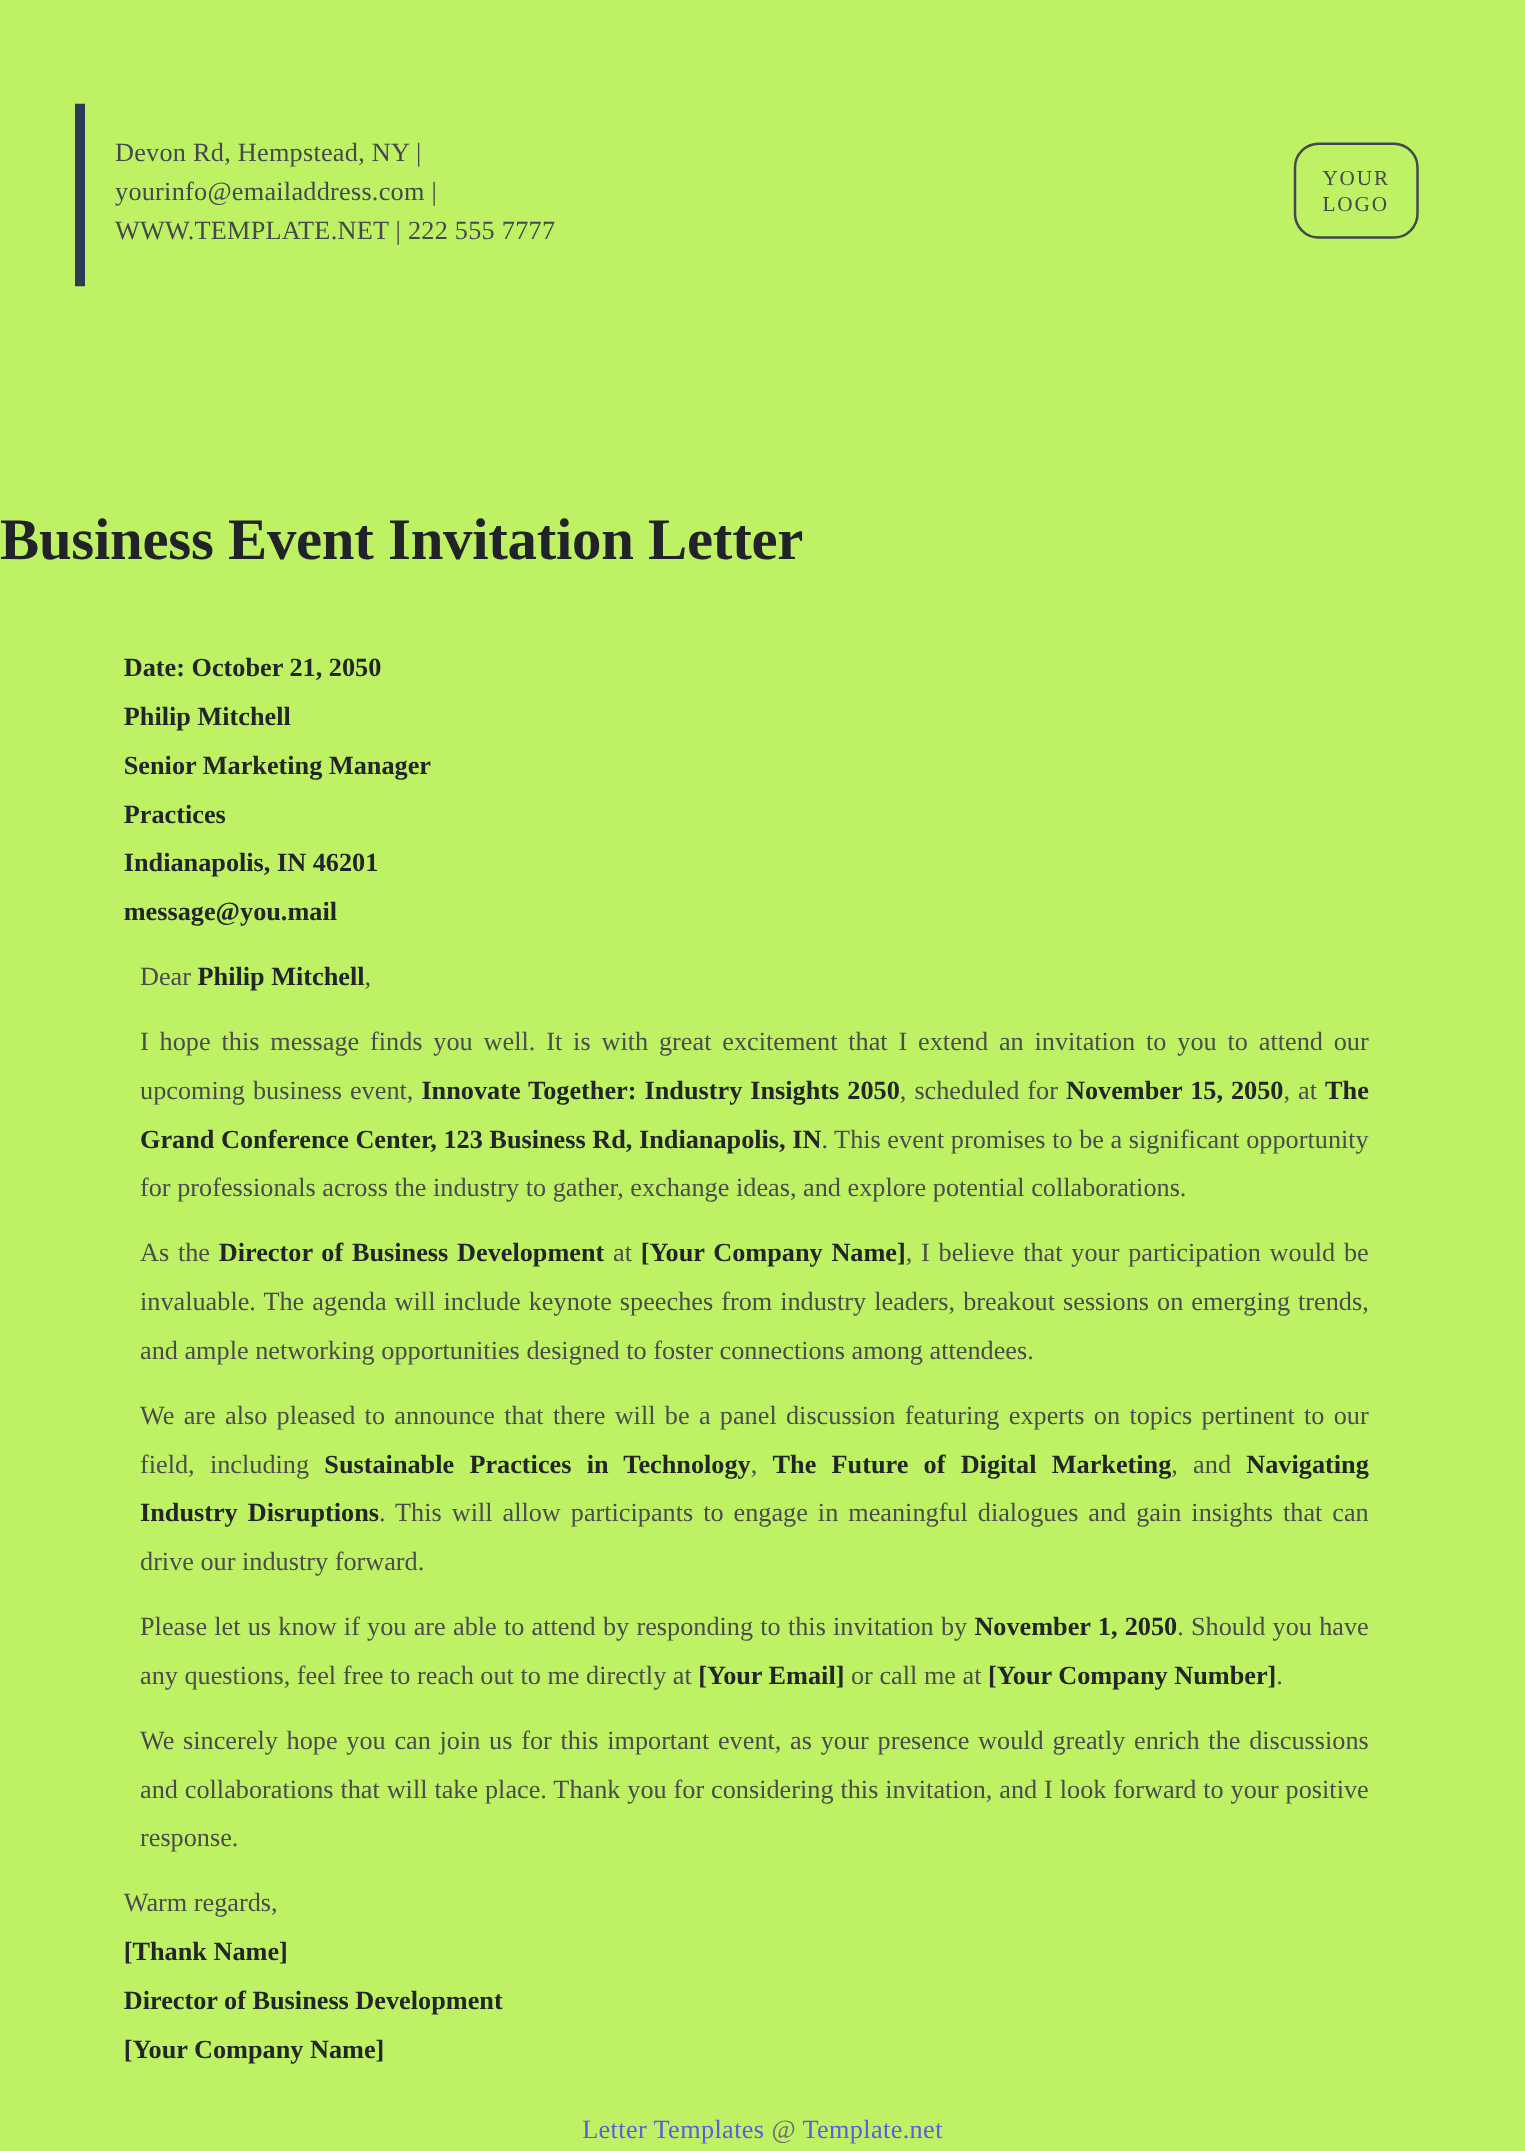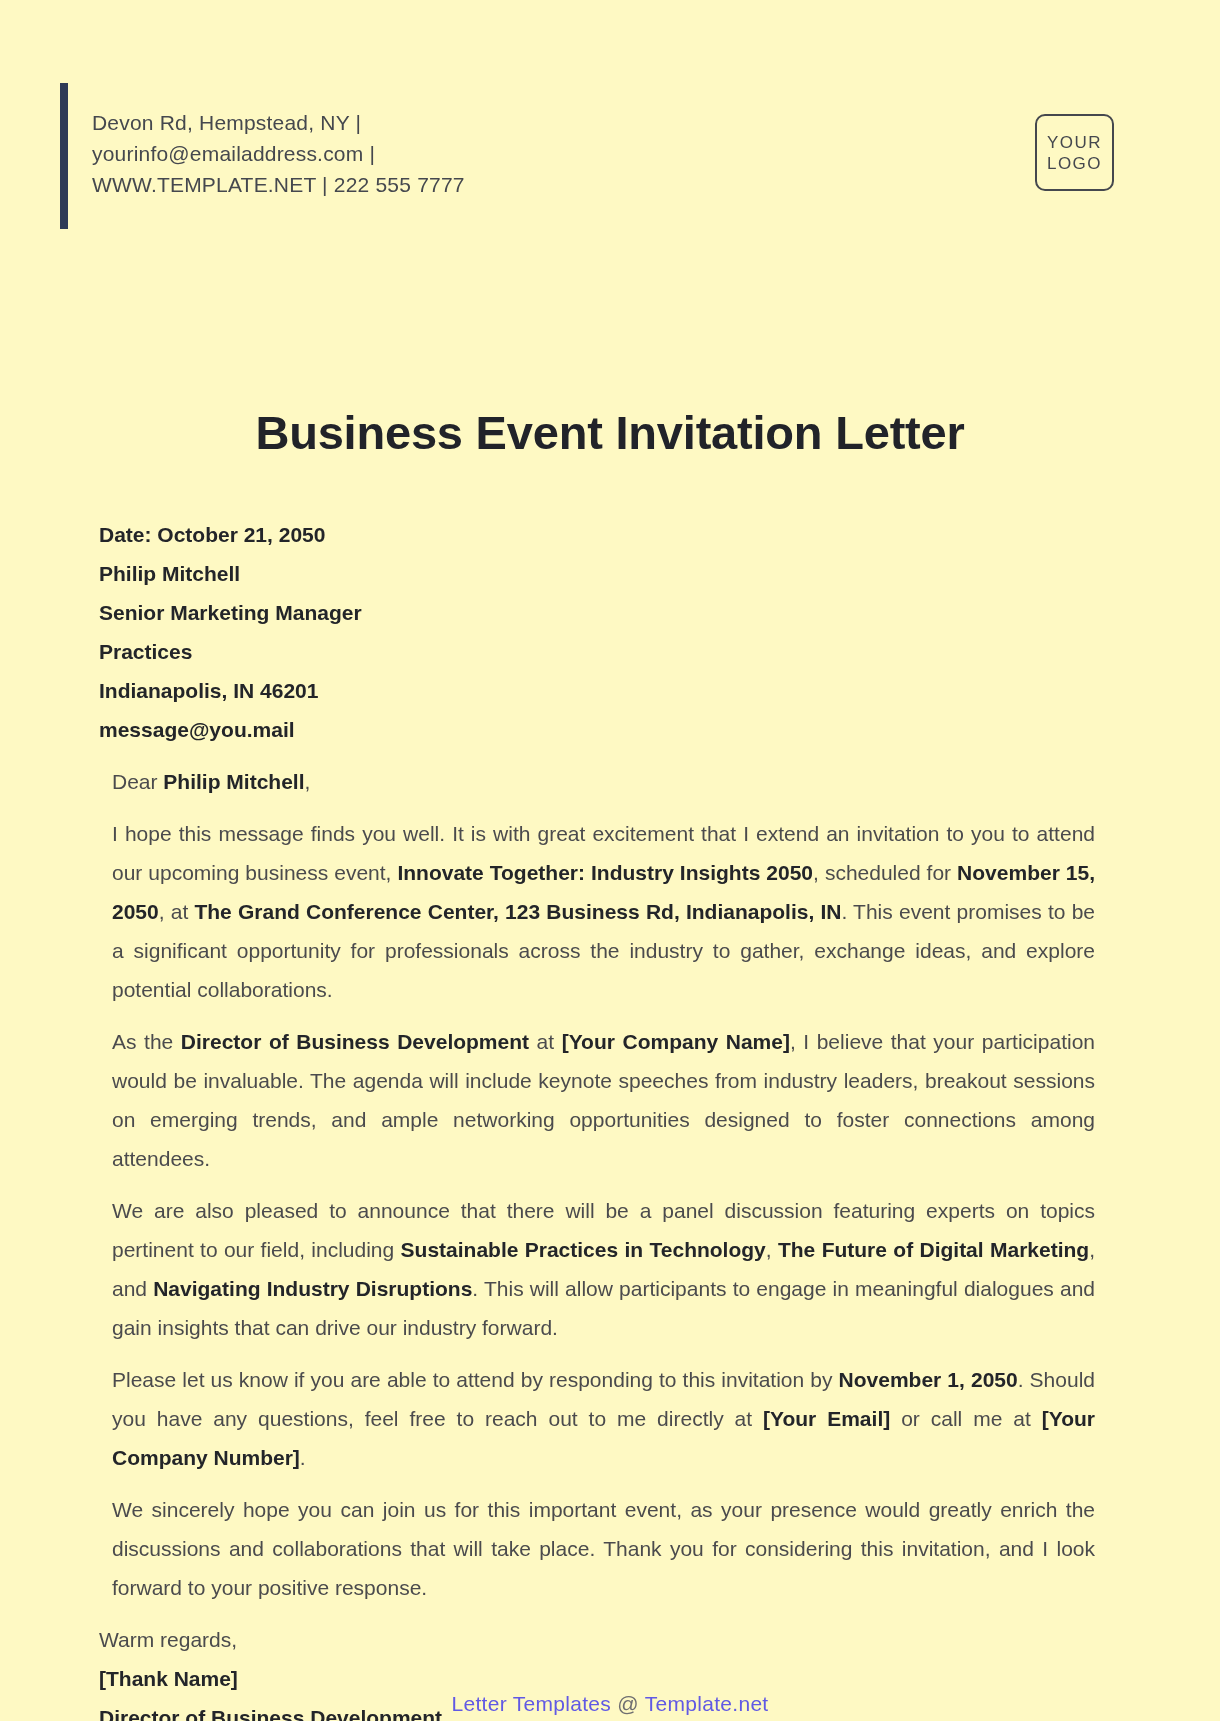--- a/index.html
+++ b/index.html
@@ -1,65 +1,65 @@
 <!DOCTYPE html>
 <html style="--accent-bar: #2E3A56; --footer-link: #6159E4;"><head>
 <meta charset="utf-8">
 <style>
   html, body { margin: 0; padding: 0; background: #ffffff; }
   .page {
     position: relative;
     width: 1220px;
     height: 1721px;
-    background: #fef9c3;
+    background: #bef264;
     overflow: hidden;
-    font-family: Liberation Sans, sans-serif;
+    font-family: Liberation Serif, serif;
   }
 
   
   .accent-bar {
     position: absolute;
     left: 60px; top: 83px;
     width: 8px; height: 146px;
     background: var(--accent-bar, #2E3A56);
   }
   .contact-block {
     position: absolute;
     left: 92px; top: 107px;
     font-size: 21px;
     line-height: 31px;
     letter-spacing: 0.2px;
     color: #45484E;
   }
   .logo-box {
     position: absolute;
     left: 1035px; top: 114px;
-    width: 79px; height: 77px;
+    width: 100px; height: 77px;
     box-sizing: border-box;
     border: 2.5px solid #45484E;
-    border-radius: 10px;
+    border-radius: 20px;
     display: flex;
     align-items: center;
     justify-content: center;
   }
   .logo-text {
     font-size: 17px;
     line-height: 21px;
     letter-spacing: 1.5px;
     color: #45484E;
     text-align: left;
   }
 
   
   .letter-title {
     position: absolute;
     left: 0; right: 0;
     top: 409px;
     margin: 0;
-    text-align: center;
+    text-align: left;
     font-size: 47px;
     line-height: 1;
     font-weight: 700;
     letter-spacing: -0.2px;
     color: #212329;
   }
 
   
   .letter {
     position: absolute;

